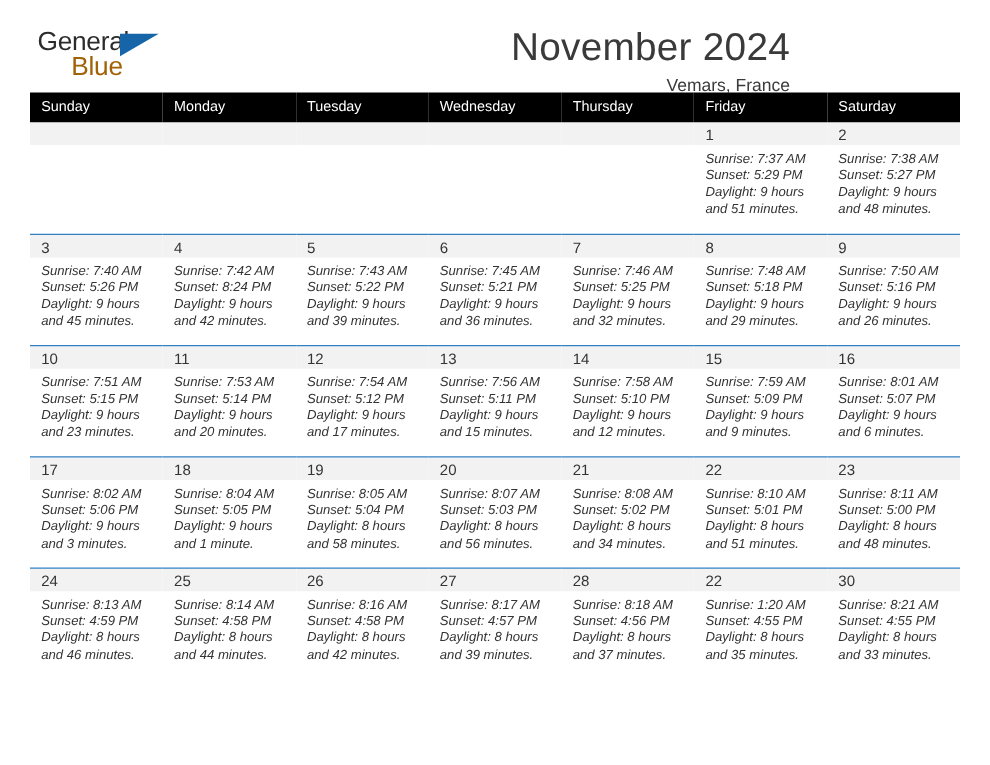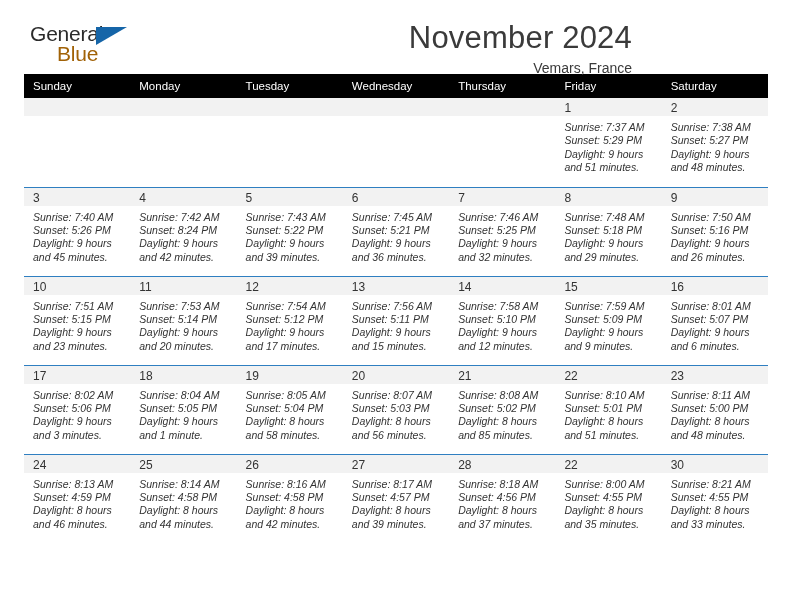--- a/index.html
+++ b/index.html
@@ -399,21 +399,21 @@
               <div>Daylight: 8 hours</div>
               <div>and 56 minutes.</div>
             </div>
           </td>
           <td>
             <div class="daynum">21</div>
             <div class="dayinfo">
               <div>Sunrise: 8:08 AM</div>
               <div>Sunset: 5:02 PM</div>
               <div>Daylight: 8 hours</div>
-              <div>and 85 minutes.</div>
+              <div>and 34 minutes.</div>
             </div>
           </td>
           <td>
             <div class="daynum">22</div>
             <div class="dayinfo">
               <div>Sunrise: 8:10 AM</div>
               <div>Sunset: 5:01 PM</div>
               <div>Daylight: 8 hours</div>
               <div>and 51 minutes.</div>
             </div>
@@ -470,21 +470,21 @@
             <div class="dayinfo">
               <div>Sunrise: 8:18 AM</div>
               <div>Sunset: 4:56 PM</div>
               <div>Daylight: 8 hours</div>
               <div>and 37 minutes.</div>
             </div>
           </td>
           <td>
             <div class="daynum">22</div>
             <div class="dayinfo">
-              <div>Sunrise: 8:00 AM</div>
+              <div>Sunrise: 1:20 AM</div>
               <div>Sunset: 4:55 PM</div>
               <div>Daylight: 8 hours</div>
               <div>and 35 minutes.</div>
             </div>
           </td>
           <td>
             <div class="daynum">30</div>
             <div class="dayinfo">
               <div>Sunrise: 8:21 AM</div>
               <div>Sunset: 4:55 PM</div>

